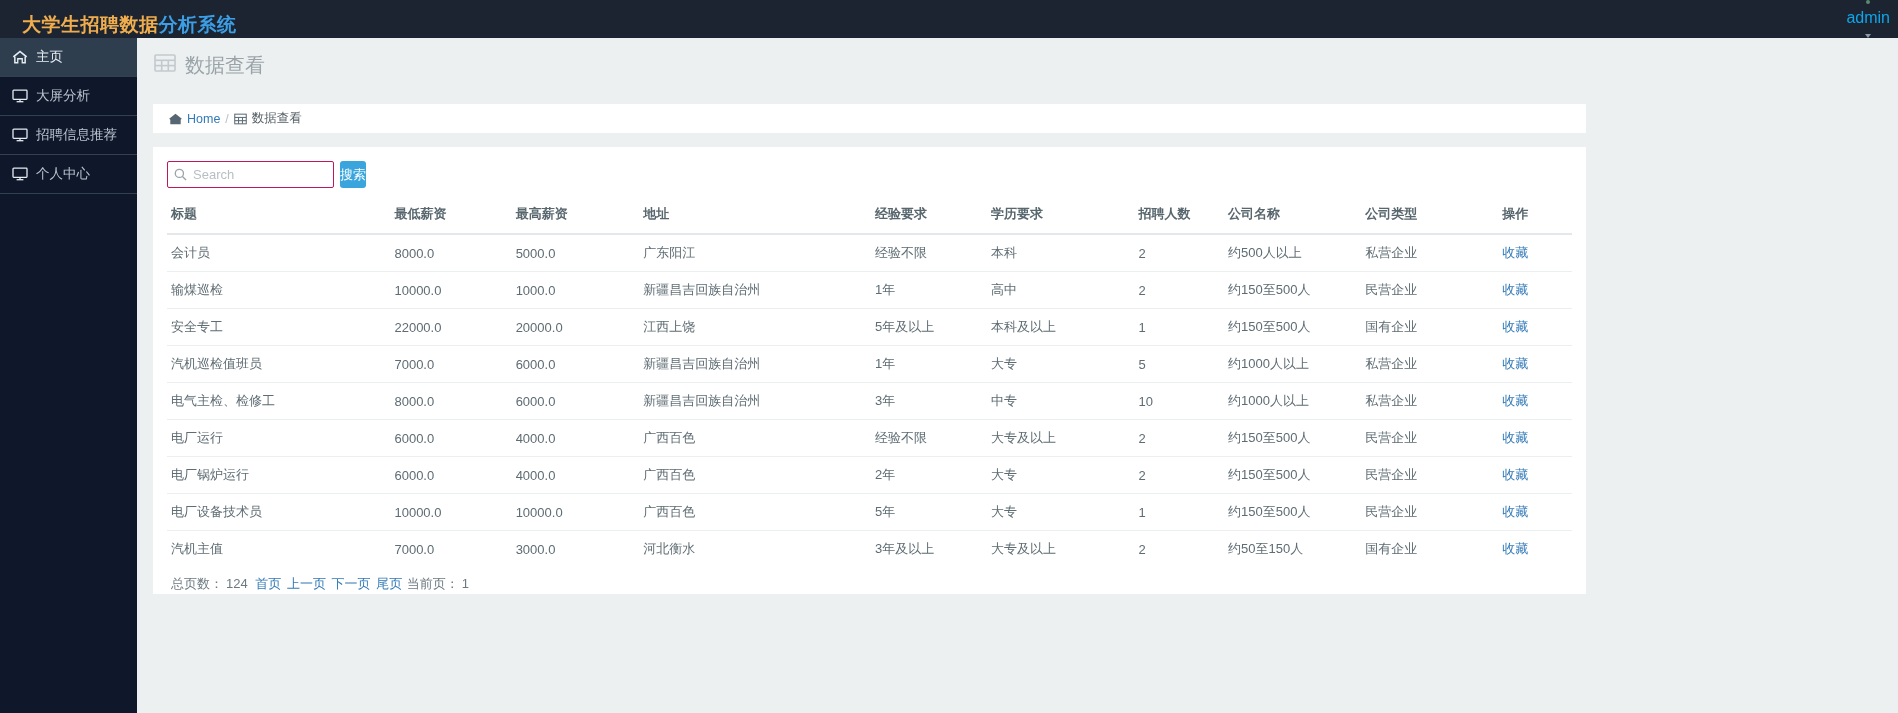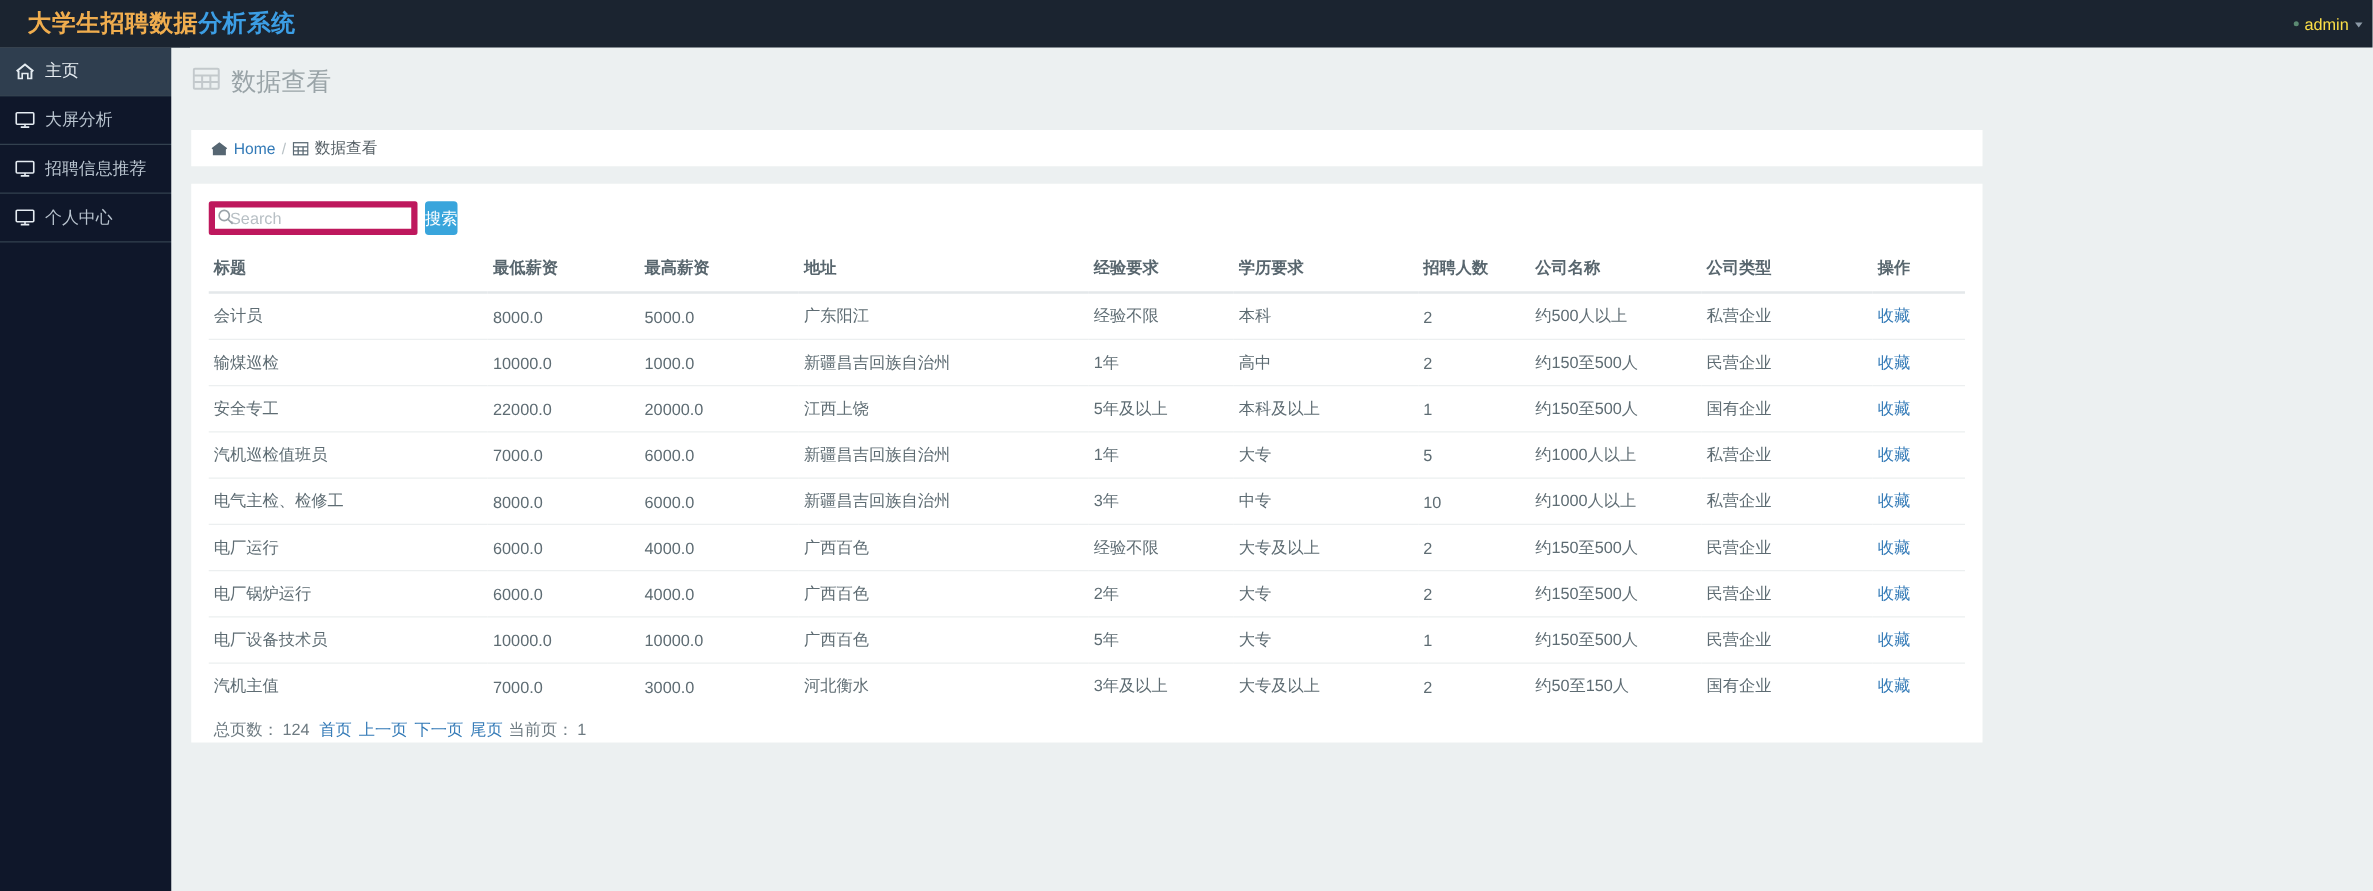--- a/index.html
+++ b/index.html
@@ -8,36 +8,37 @@
     overflow: hidden;
     background: #ecf0f1;
     font-family: "Liberation Sans", "DejaVu Sans", sans-serif;
   }
 
   
   #topbar {
     position: absolute; top: 0; left: 0;
     width: 1898px; height: 38px;
     background: #1b2430;
-    display: flex; align-items: center;
+    display: flex; align-items: flex-end;
     z-index: 20;
   }
   #brand {
     margin-left: 22px;
     font-size: 19px;
     letter-spacing: .5px;
     white-space: nowrap;
   }
   #brand .b1 { color: #f0ad4e; font-weight: bold; }
   #brand .b2 { color: #3c9ee5; font-weight: bold; }
   #user-area {
     margin-left: auto; margin-right: 8px;
     display: flex; align-items: center; gap: 5px;
-    color: #fde047; font-size: 13px;
-    white-space: nowrap;
+    color: #0ea5e9; font-size: 16px;
+    white-space: nowrap;
+    flex-direction: column;
   }
   #user-dot {
     width: 4px; height: 4px; border-radius: 50%;
     background: #5b8a72; display: inline-block;
   }
   #user-caret {
     width: 0; height: 0;
     border-left: 3.5px solid transparent;
     border-right: 3.5px solid transparent;
     border-top: 4px solid #8c99a6;
@@ -115,23 +116,23 @@
   #search-row {
     display: flex; align-items: flex-start; gap: 6px;
     margin-bottom: 11px;
   }
   #search-wrap {
     position: relative;
     width: 167px; height: 27px;
   }
   #search-input {
     width: 167px; height: 27px;
-    border: 5px solid #be185d;
+    border: 1px solid #be185d;
     border-radius: 2px;
-    padding: 0 6px 0 12px;
+    padding: 0 6px 0 25px;
     font-size: 13px;
     color: #555;
     font-family: "Liberation Sans", sans-serif;
     outline: none;
     background: #fff;
   }
   #search-input::placeholder { color: #b7bfc4; }
   #search-mag {
     position: absolute; left: 7px; top: 6px;
     color: #9aa3a9; pointer-events: none;

